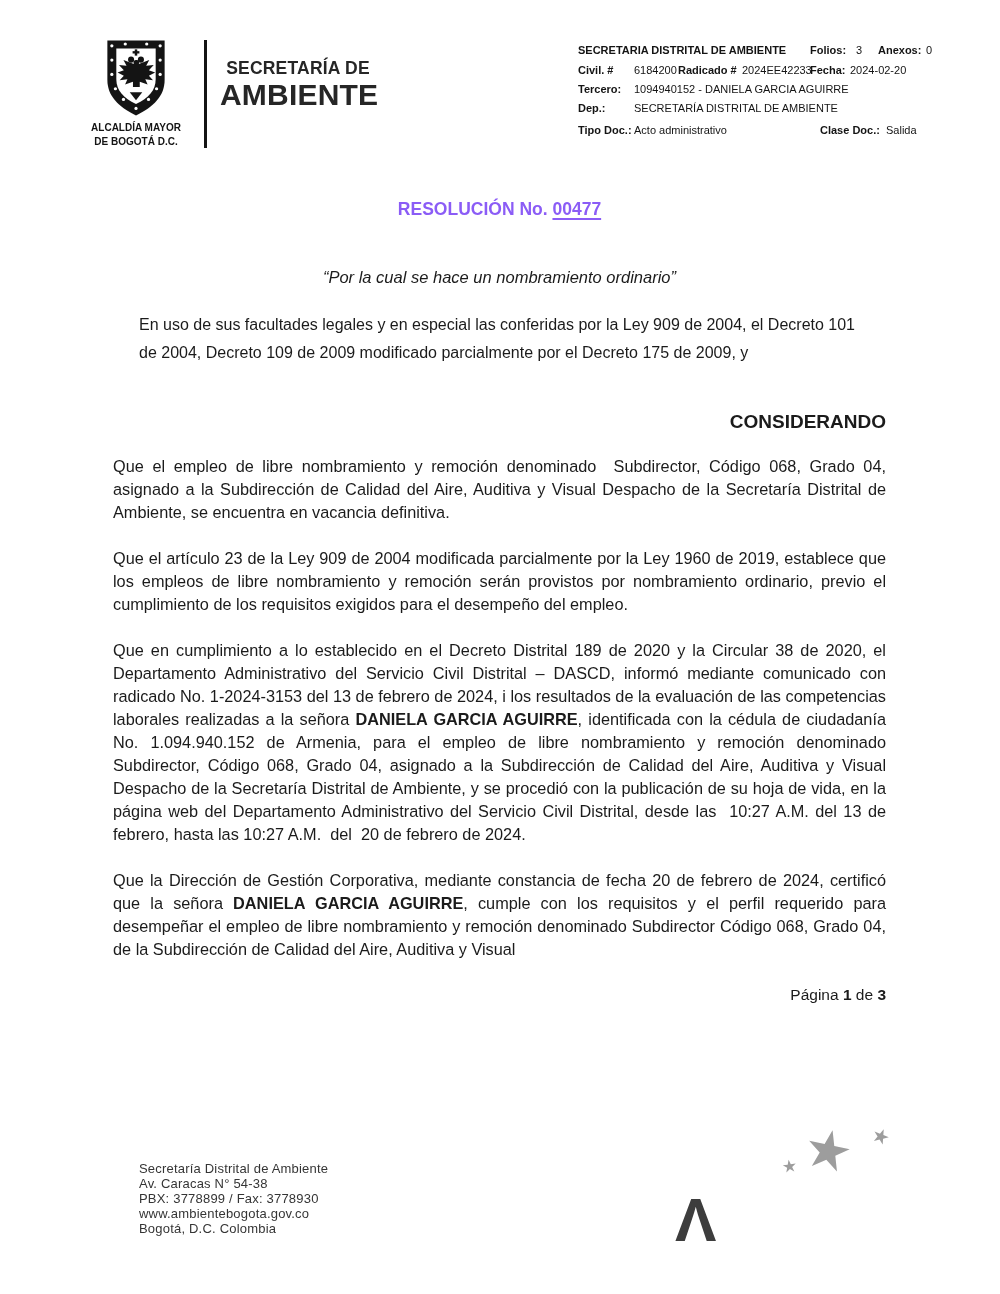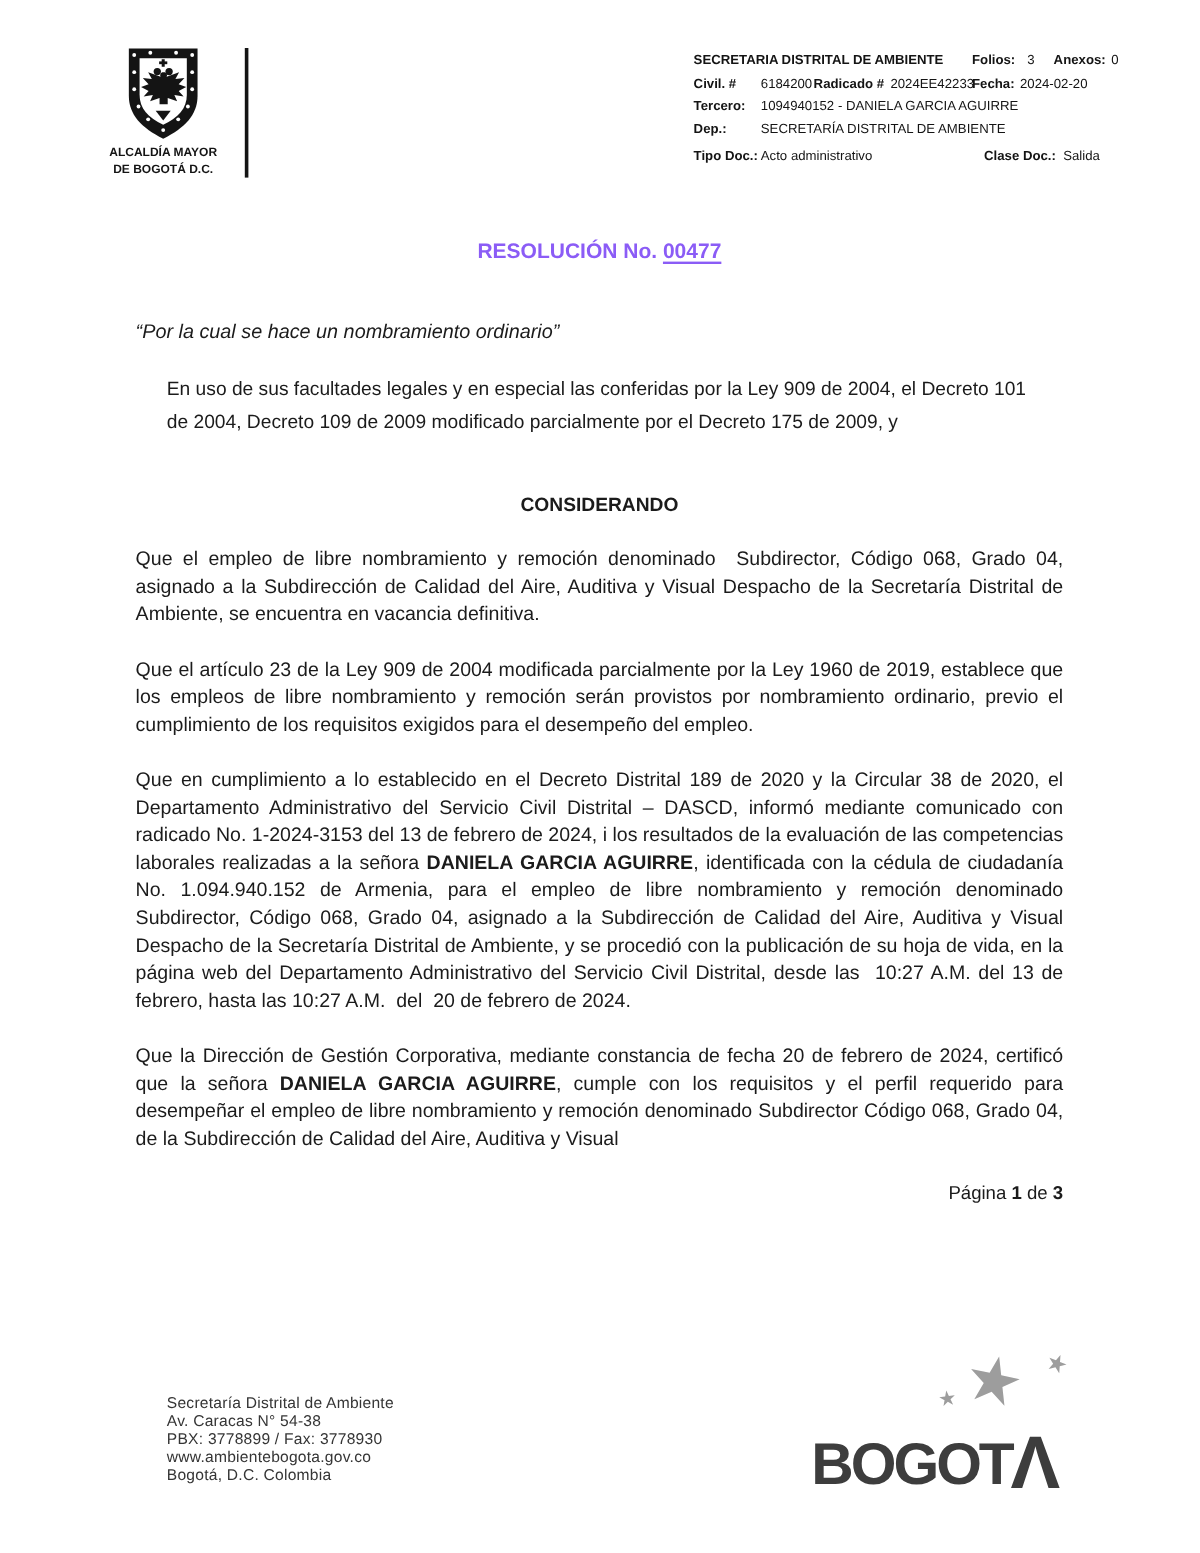--- a/index.html
+++ b/index.html
@@ -17,24 +17,24 @@
   .entity-top{font-weight:bold;font-size:17.5px;letter-spacing:.2px;line-height:22px;}
   .entity-bottom{font-weight:bold;font-size:30px;letter-spacing:.2px;line-height:32px;}
   
   .meta{position:absolute;left:578px;top:42px;width:400px;height:100px;font-size:11px;color:#141414;}
   .meta span{position:absolute;white-space:nowrap;}
   .meta .b{font-weight:bold;}
   
   .doc{position:absolute;left:113px;top:155px;width:773px;}
   .doc-title{margin:44px 0 0 0;text-align:center;font-size:17.5px;font-weight:bold;line-height:20px;color:#8b5cf6;}
   .doc-title .u{text-decoration:underline;text-decoration-thickness:1.5px;text-underline-offset:3px;}
-  .doc-subtitle{margin:48px 0 0 0;font-style:italic;font-size:16.5px;line-height:20px;}
+  .doc-subtitle{margin:48px 0 0 0;text-align:center;font-style:italic;font-size:16.5px;line-height:20px;}
   .authority{margin:50px 0 0 0;text-align:center;font-size:16.5px;font-weight:bold;line-height:21px;white-space:pre-wrap;}
   .preamble{margin:24px 0 0 0;padding:0 26px;text-align:left;font-size:16px;line-height:28px;}
-  .section-heading{margin:44px 0 0 0;text-align:center;font-size:16px;font-weight:bold;line-height:21px;}
+  .section-heading{margin:44px 0 0 0;text-align:right;font-size:19px;font-weight:bold;line-height:21px;}
   .body-p{margin:23px 0 0 0;text-align:justify;font-size:16.3px;line-height:23px;white-space:pre-wrap;}
   .body-p:first-of-type{margin-top:19px;}
   .body-p b{font-weight:bold;}
   .pagenum{margin:24px 0 0 0;text-align:right;font-size:15.5px;line-height:19px;white-space:pre;}
   .pagenum .b{font-weight:bold;}
   
   .address{position:absolute;left:139px;top:1161px;font-size:13px;line-height:15px;letter-spacing:.2px;color:#353535;}
   .bogota-logo{position:absolute;left:676px;top:1140px;width:218px;height:102px;}
   .stars{position:absolute;right:-6px;top:-16px;width:140px;height:70px;color:#9d9d9d;}
   .stars .st{position:absolute;line-height:1;font-family:"DejaVu Sans",sans-serif;}
@@ -84,20 +84,24 @@
         </g>
       </svg>
       <div class="crest-caption">
         <div>ALCALDÍA MAYOR</div>
         <div>DE BOGOTÁ D.C.</div>
       </div>
     </div>
 
     <div class="lh-divider"></div>
 
+    <div class="entity">
+      <div class="entity-top">SECRETARÍA DE</div>
+      <div class="entity-bottom">AMBIENTE</div>
+    </div>
 
     <div class="meta">
 
       <span class="b" style="left:0;top:2px">SECRETARIA DISTRITAL DE AMBIENTE</span>
       <span class="b" style="left:232px;top:2px">Folios:</span>
       <span style="left:278px;top:2px">3</span>
       <span class="b" style="left:300px;top:2px">Anexos:</span>
       <span style="left:348px;top:2px">0</span>
 
       <span class="b" style="left:0;top:22px">Civil. #</span>
@@ -146,18 +150,17 @@
     <div>Bogotá, D.C. Colombia</div>
   </div>
 
   <div class="bogota-logo">
     <div class="stars">
       <span class="st st-big">★</span>
       <span class="st st-small-1">★</span>
       <span class="st st-small-2">★</span>
     </div>
     <div class="wordmark">
-      <span class="wm-word">BOGOT</span>
       <span class="wm-lambda">Λ</span>
     </div>
   </div>
 
 </div>
 
 </body></html>

